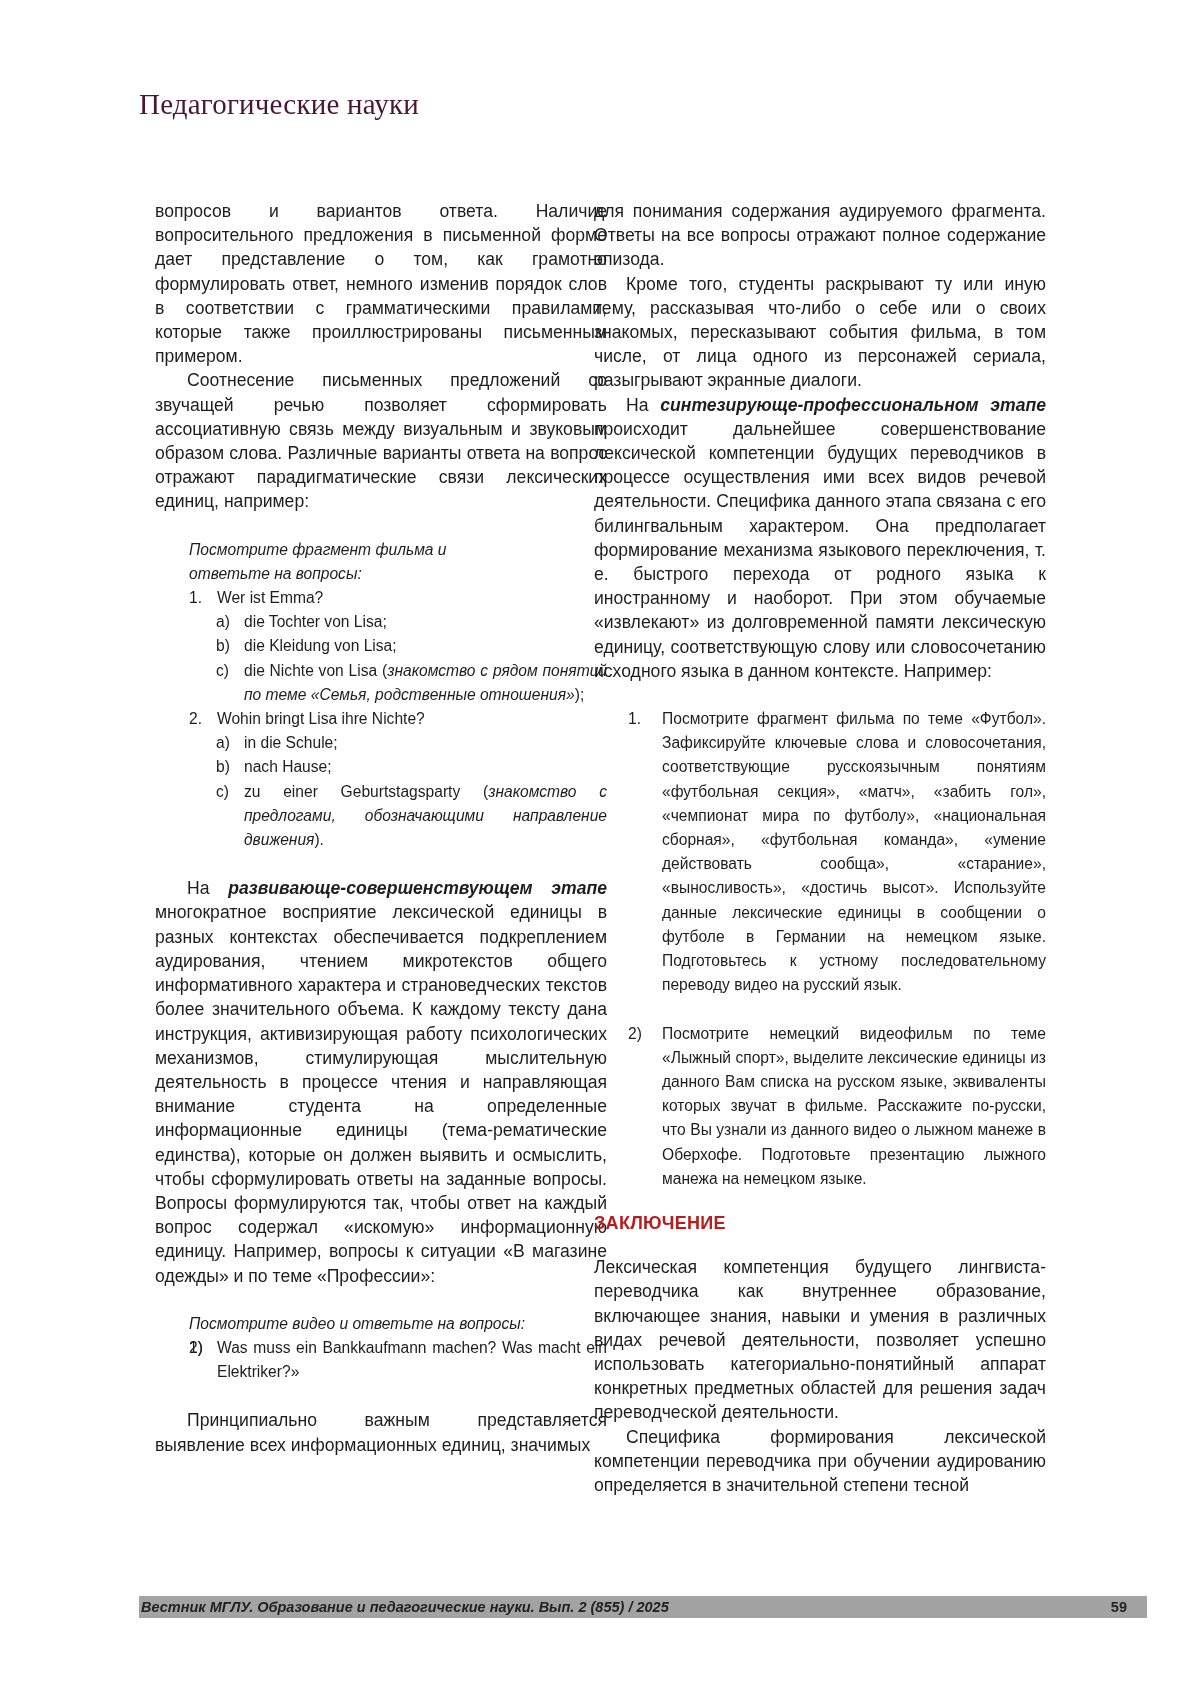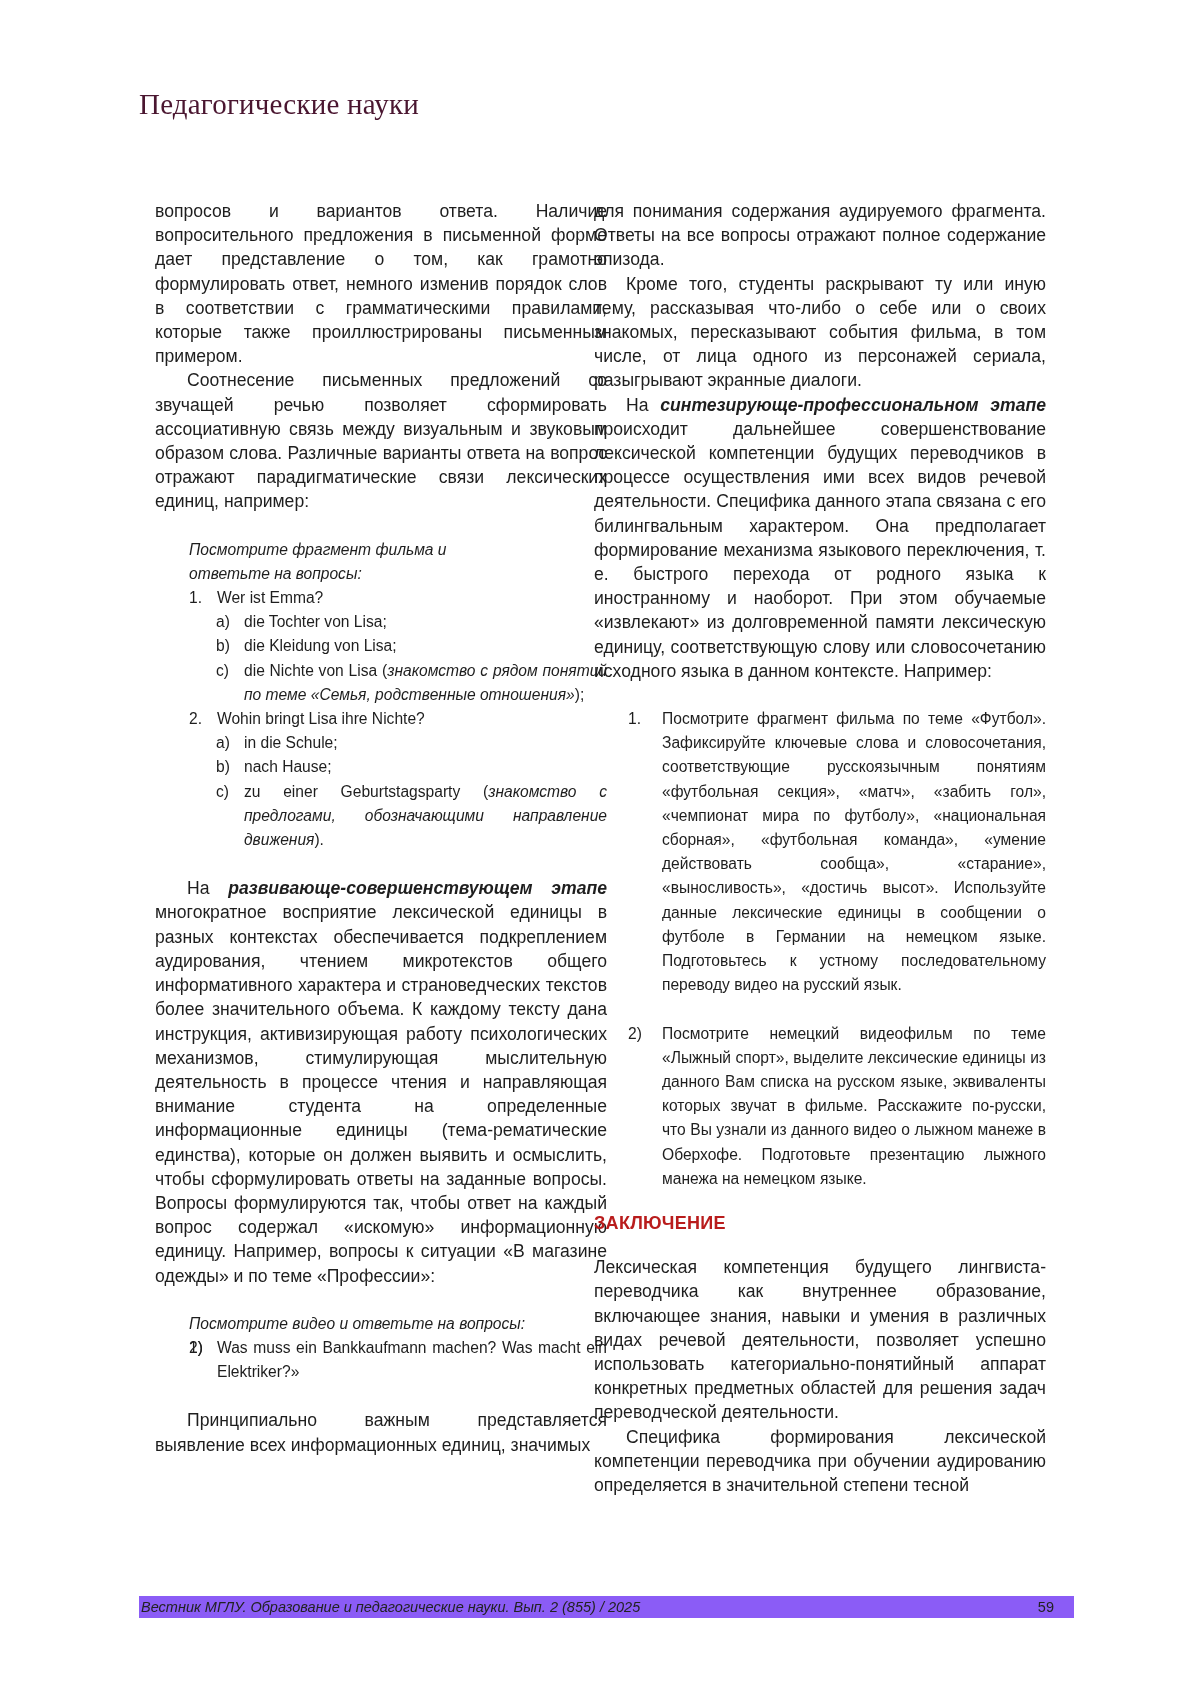--- a/index.html
+++ b/index.html
@@ -34,23 +34,23 @@
     .it { font-style: italic; }
     .spacer { height: 24px; }
     .rex { font-size: 15.6px; line-height: 24.2px; margin-left: 34px; }
     .rex .item { position: relative; padding-left: 34px; text-align: justify; }
     .rex .item .num { position: absolute; left: 0; top: 0; }
     .heading {
       margin: 0; font-family: "Liberation Sans", sans-serif; font-weight: bold;
       font-size: 18px; color: #b91c1c; letter-spacing: 0.3px;
     }
     .footer {
-      position: absolute; left: 139px; top: 1596px; width: 935px; height: 22px;
-      background: #8b5cf6; display: flex; justify-content: space-between; align-items: center;
-      font-family: "Liberation Sans", sans-serif; font-size: 14.5px; color: #222;
+      position: absolute; left: 139px; top: 1596px; width: 1008px; height: 22px;
+      background: #a3a3a3; display: flex; justify-content: space-between; align-items: center;
+      font-family: "Liberation Sans", sans-serif; font-size: 14.5px; color: #222; font-weight: bold;
     }
     .footer .journal { font-style: italic; padding-left: 2px; }
     .footer .page-num { padding-right: 20px; }
   </style>
 </head>
 <body>
 
 <div class="running-head">Педагогические науки</div>
 
 <div class="col col-left">

